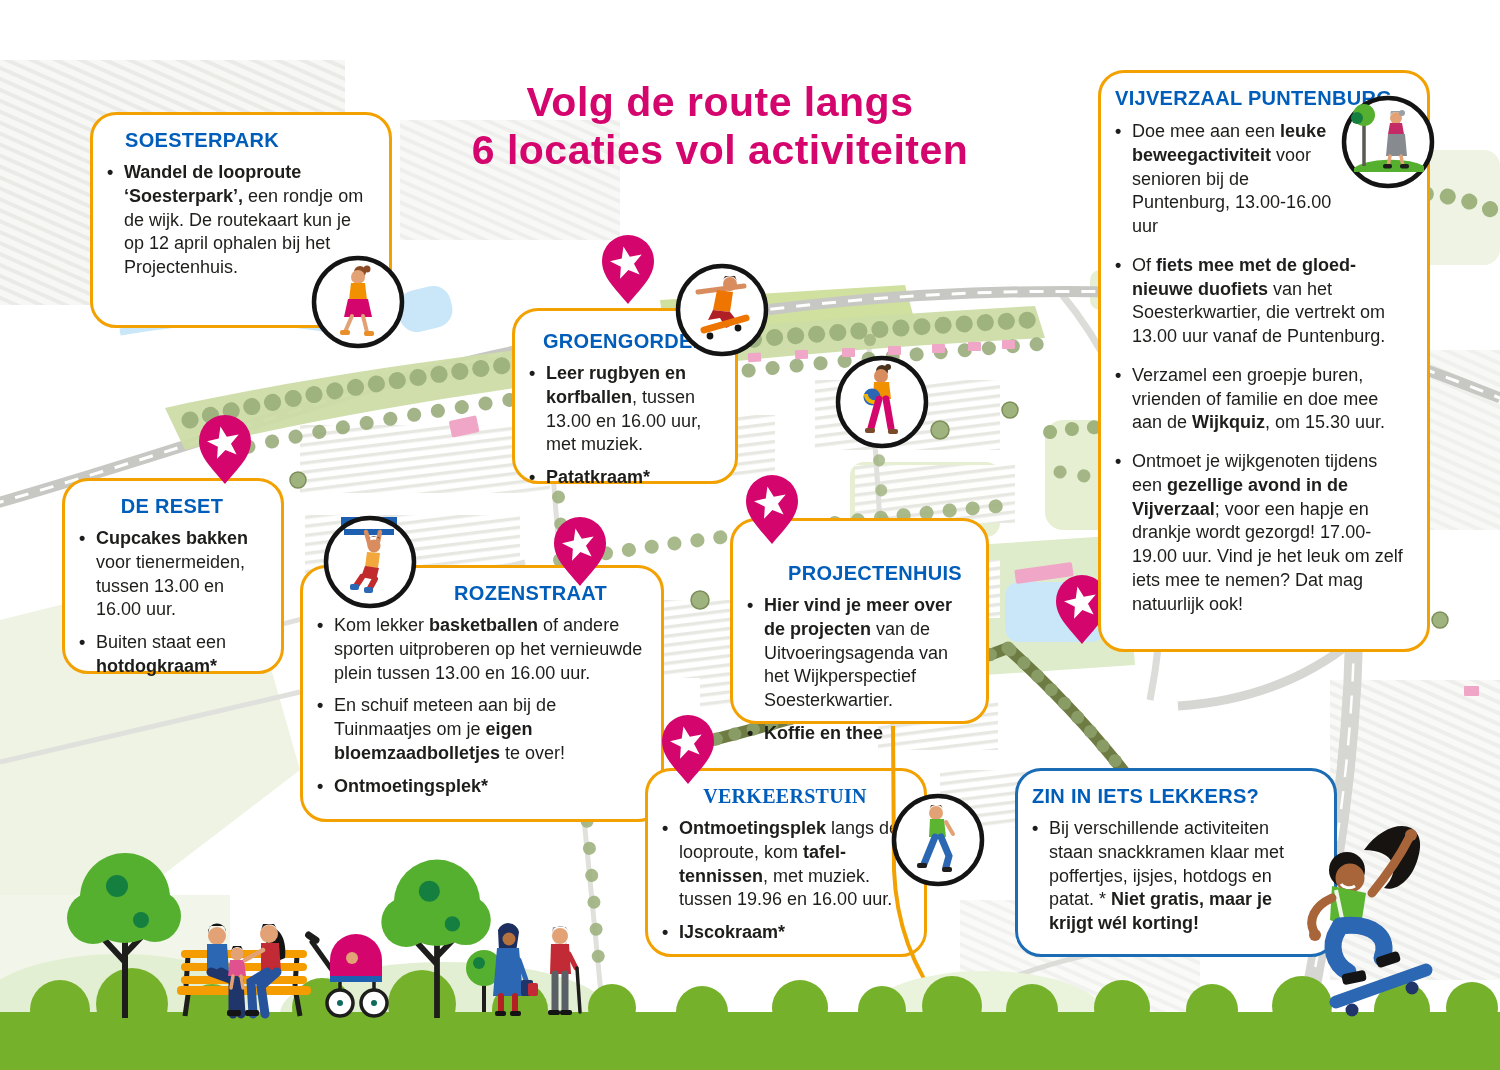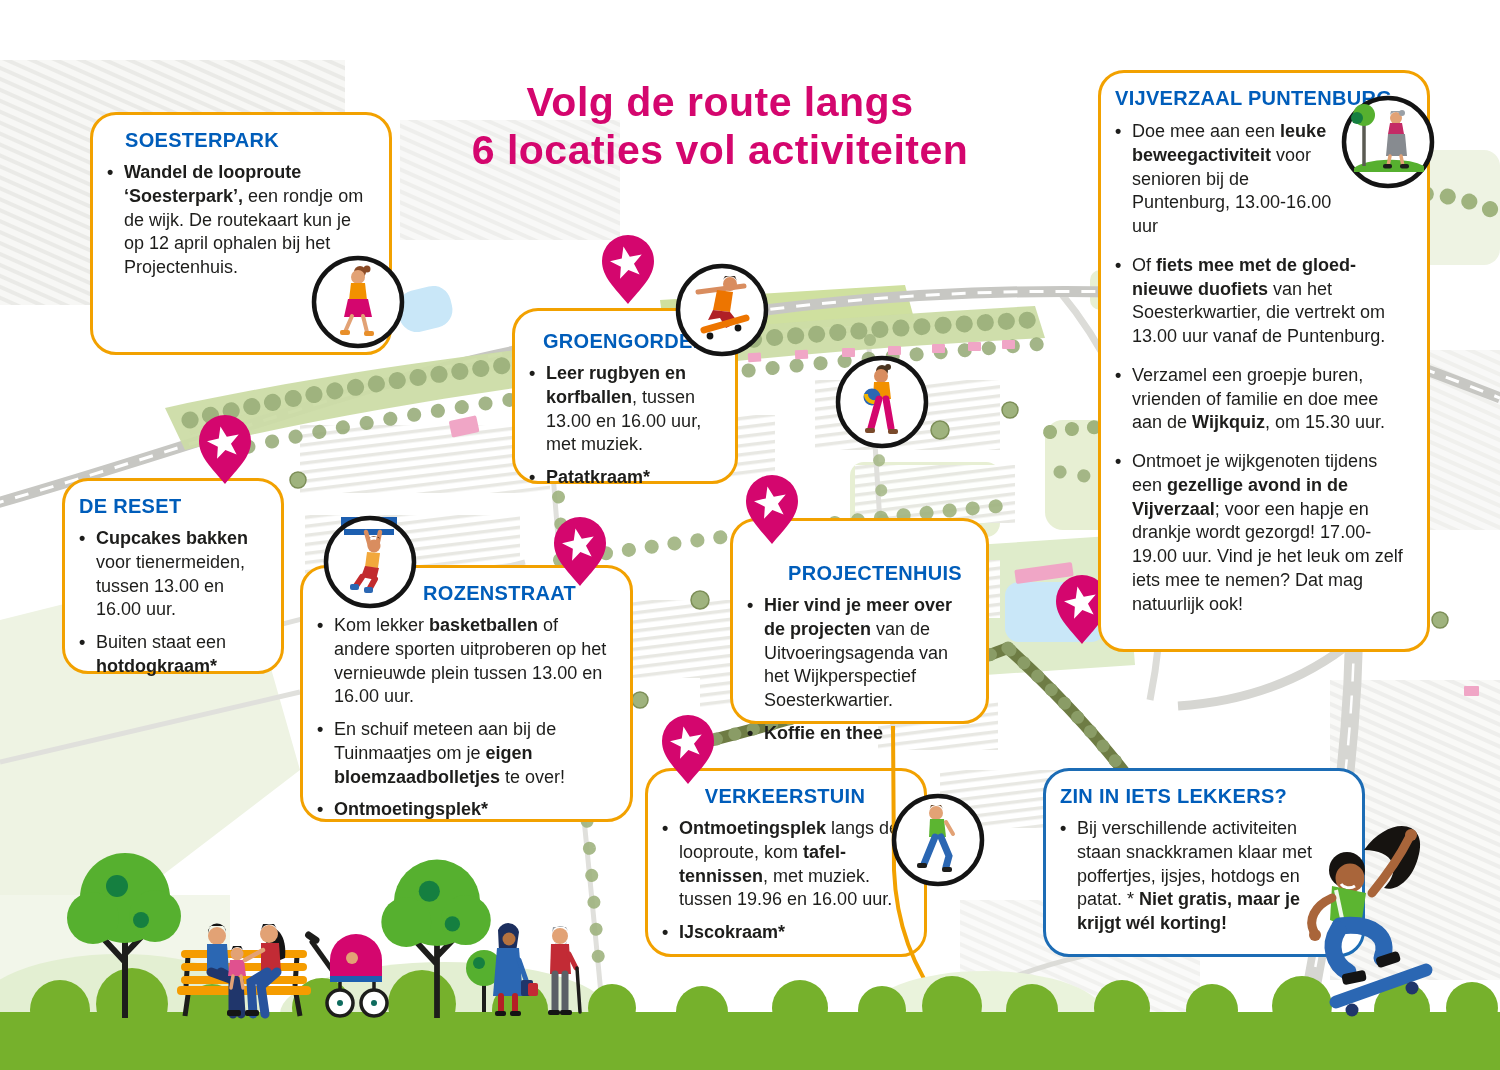--- a/index.html
+++ b/index.html
@@ -6,44 +6,44 @@
   #stage{position:relative;width:1500px;height:1070px;overflow:hidden;background:#ffffff;
          font-family:"Liberation Sans",sans-serif;color:#1d1d1b;}
   svg.layer{position:absolute;left:0;top:0;width:1500px;height:1070px;display:block;}
   #map-layer{z-index:0;}
   #overlay-layer{z-index:30;pointer-events:none;}
   h1#page-title{position:absolute;left:420px;top:78px;width:600px;margin:0;z-index:10;
      text-align:center;color:#d4066e;font-size:41px;line-height:1.18;font-weight:700;letter-spacing:.5px;}
   h1#page-title span{display:block;}
   .box{position:absolute;z-index:20;background:#ffffff;border:3.5px solid #f2a100;border-radius:26px;
        padding:11px 16px 12px 14px;box-sizing:border-box;}
-  .box.blue{border-color:#1c6cb5;margin-left:28px;}
+  .box.blue{border-color:#1c6cb5;}
   .box h2{font-size:20px;color:#005dba;font-weight:700;margin:3px 0 3px 0;letter-spacing:.3px;}
   .box ul{list-style:none;margin:0;padding:0;}
   .box li{display:flex;margin-top:9px;font-size:18px;line-height:1.32;}
   .box li .dot{flex:0 0 17px;width:17px;font-weight:700;}
   .box li p{margin:0;flex:1;}
   .b{font-weight:700;}
   
-  #bx-soesterpark{left:90px;top:112px;width:302px;height:243px;}
+  #bx-soesterpark{left:90px;top:112px;width:302px;height:216px;}
   #bx-soesterpark h2{margin-left:18px;}
   #bx-vijverzaal{left:1098px;top:70px;width:332px;height:582px;}
   #bx-vijverzaal li{margin-top:10px;}
   #bx-vijverzaal li + li{margin-top:15px;}
   #bx-vijverzaal li:first-child p{padding-right:70px;}
   #bx-groengordel{left:512px;top:308px;width:226px;height:176px;}
   #bx-groengordel h2{margin-left:14px;margin-top:8px;}
   #bx-dereset{left:62px;top:478px;width:222px;height:196px;}
-  #bx-dereset h2{text-align:left;}
-  #bx-rozenstraat{left:300px;top:565px;width:333px;height:257px;}
+  #bx-dereset h2{text-align:center;}
+  #bx-rozenstraat{left:300px;top:565px;width:364px;height:257px;}
   #bx-rozenstraat h2{text-align:right;padding-right:38px;}
   #bx-projectenhuis{left:730px;top:518px;width:259px;height:206px;}
   #bx-projectenhuis h2{text-align:right;padding-right:8px;margin-top:30px;}
   #bx-verkeerstuin{left:645px;top:768px;width:282px;height:189px;}
-  #bx-verkeerstuin h2{text-align:center;}
+  #bx-verkeerstuin h2{text-align:center;font-family:Liberation Serif, serif;}
   #bx-zin{left:1015px;top:768px;width:322px;height:189px;}
 </style>
 </head>
 <body>
 
 <div id="stage">
 
   <svg id="map-layer" class="layer" viewBox="0 0 1500 1070" aria-hidden="true">
     <defs>
       <pattern id="rows" width="10" height="9" patternUnits="userSpaceOnUse" patternTransform="rotate(-7)">

